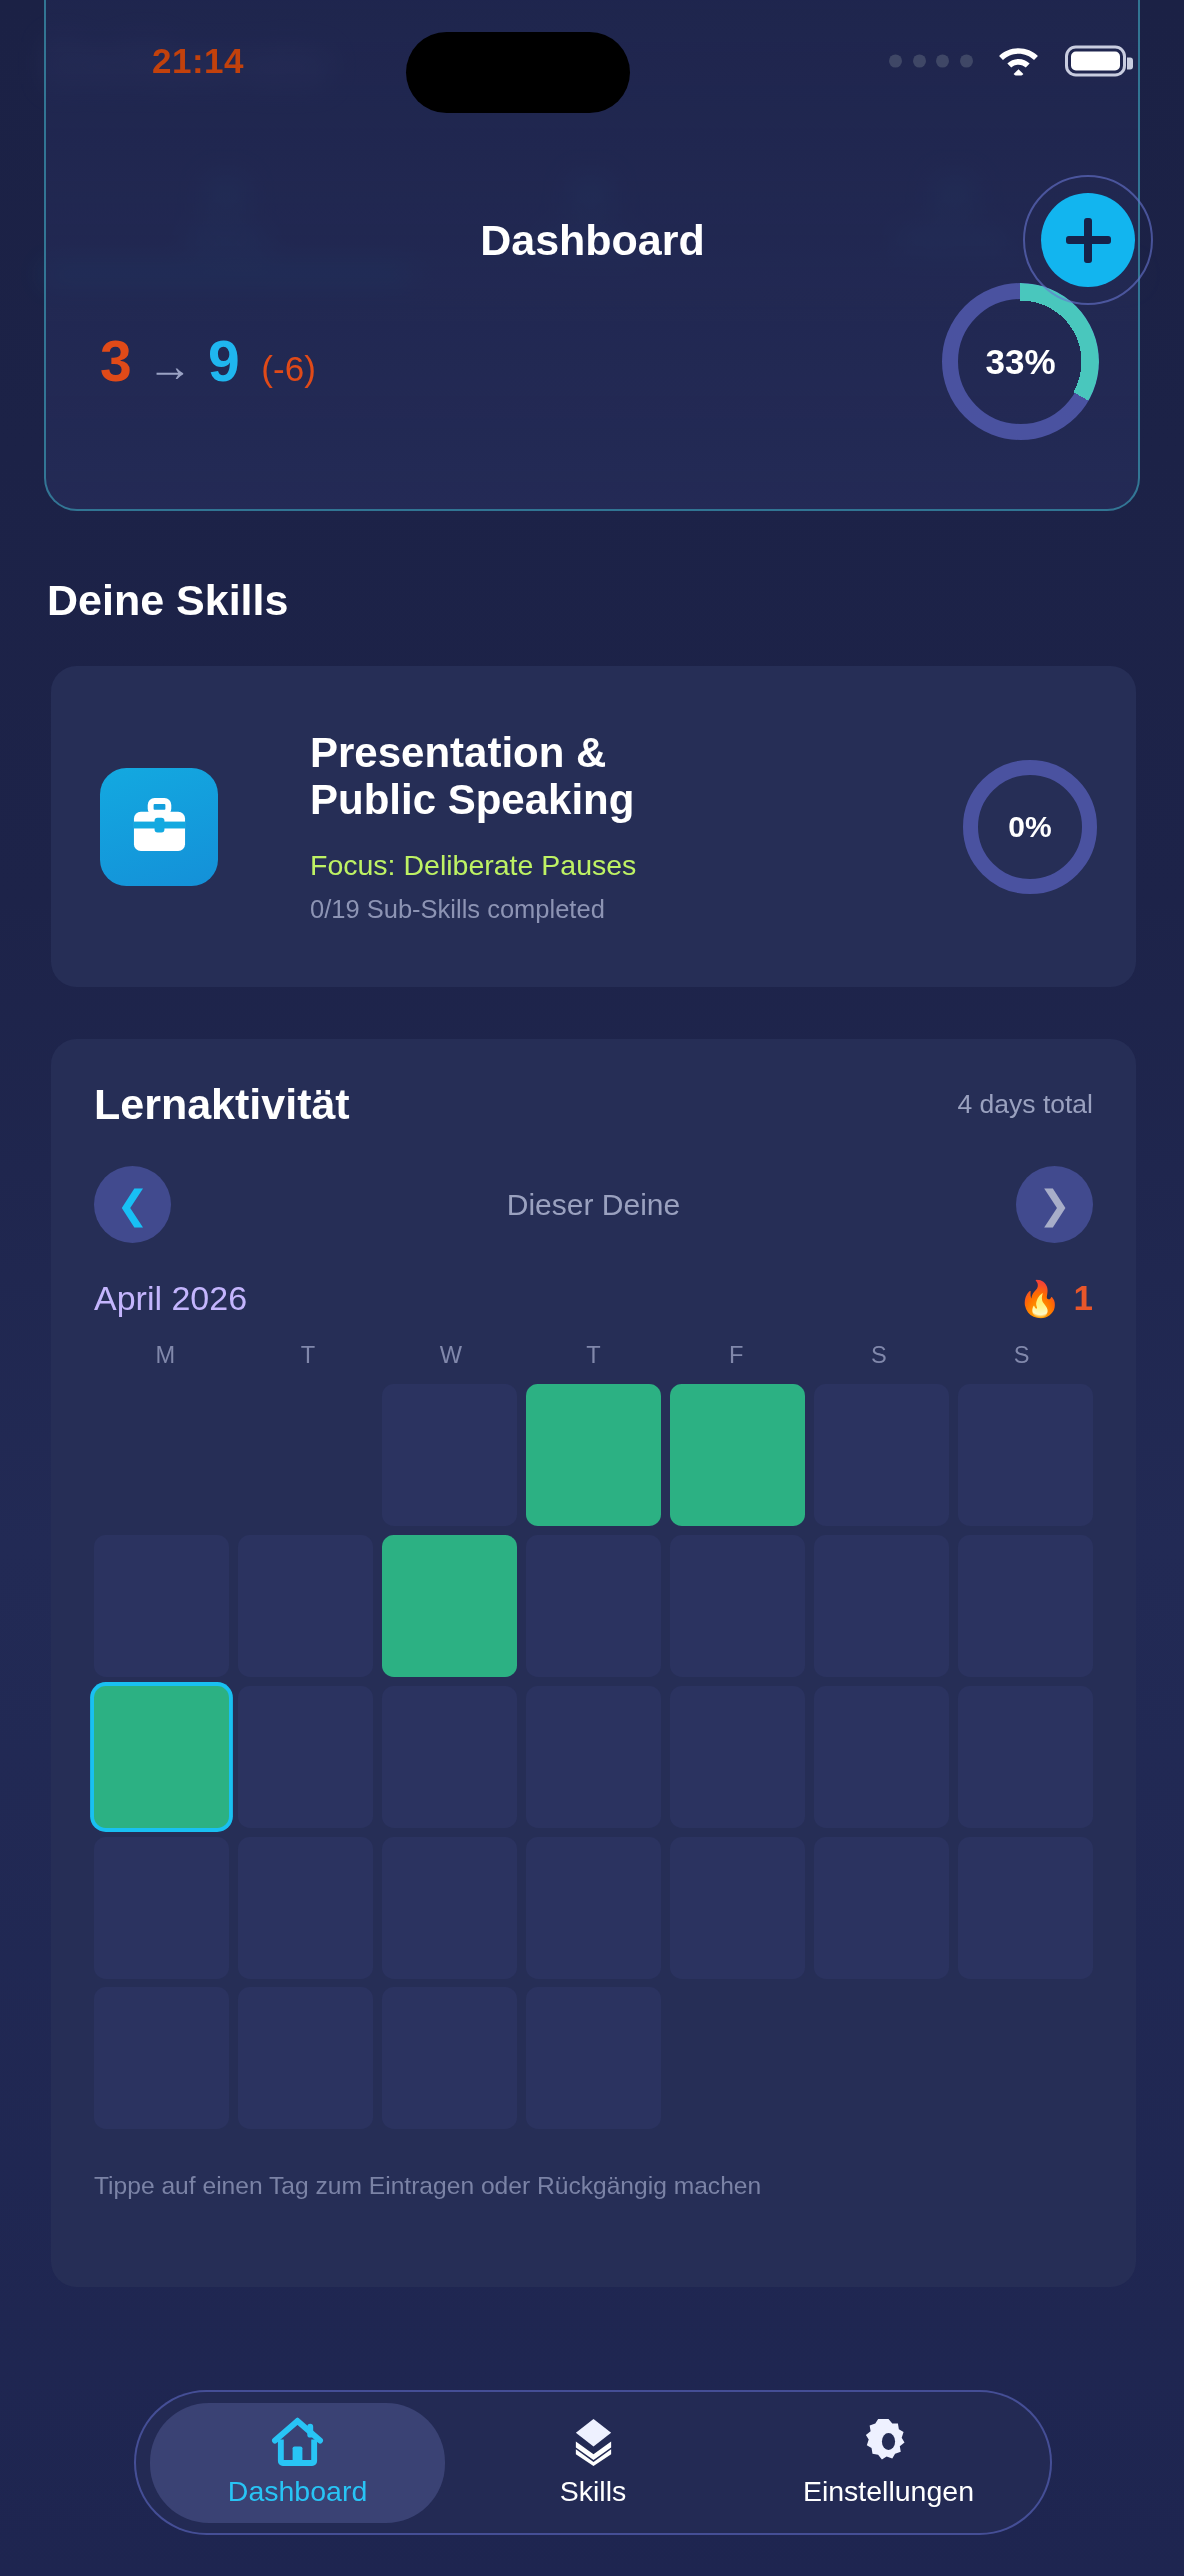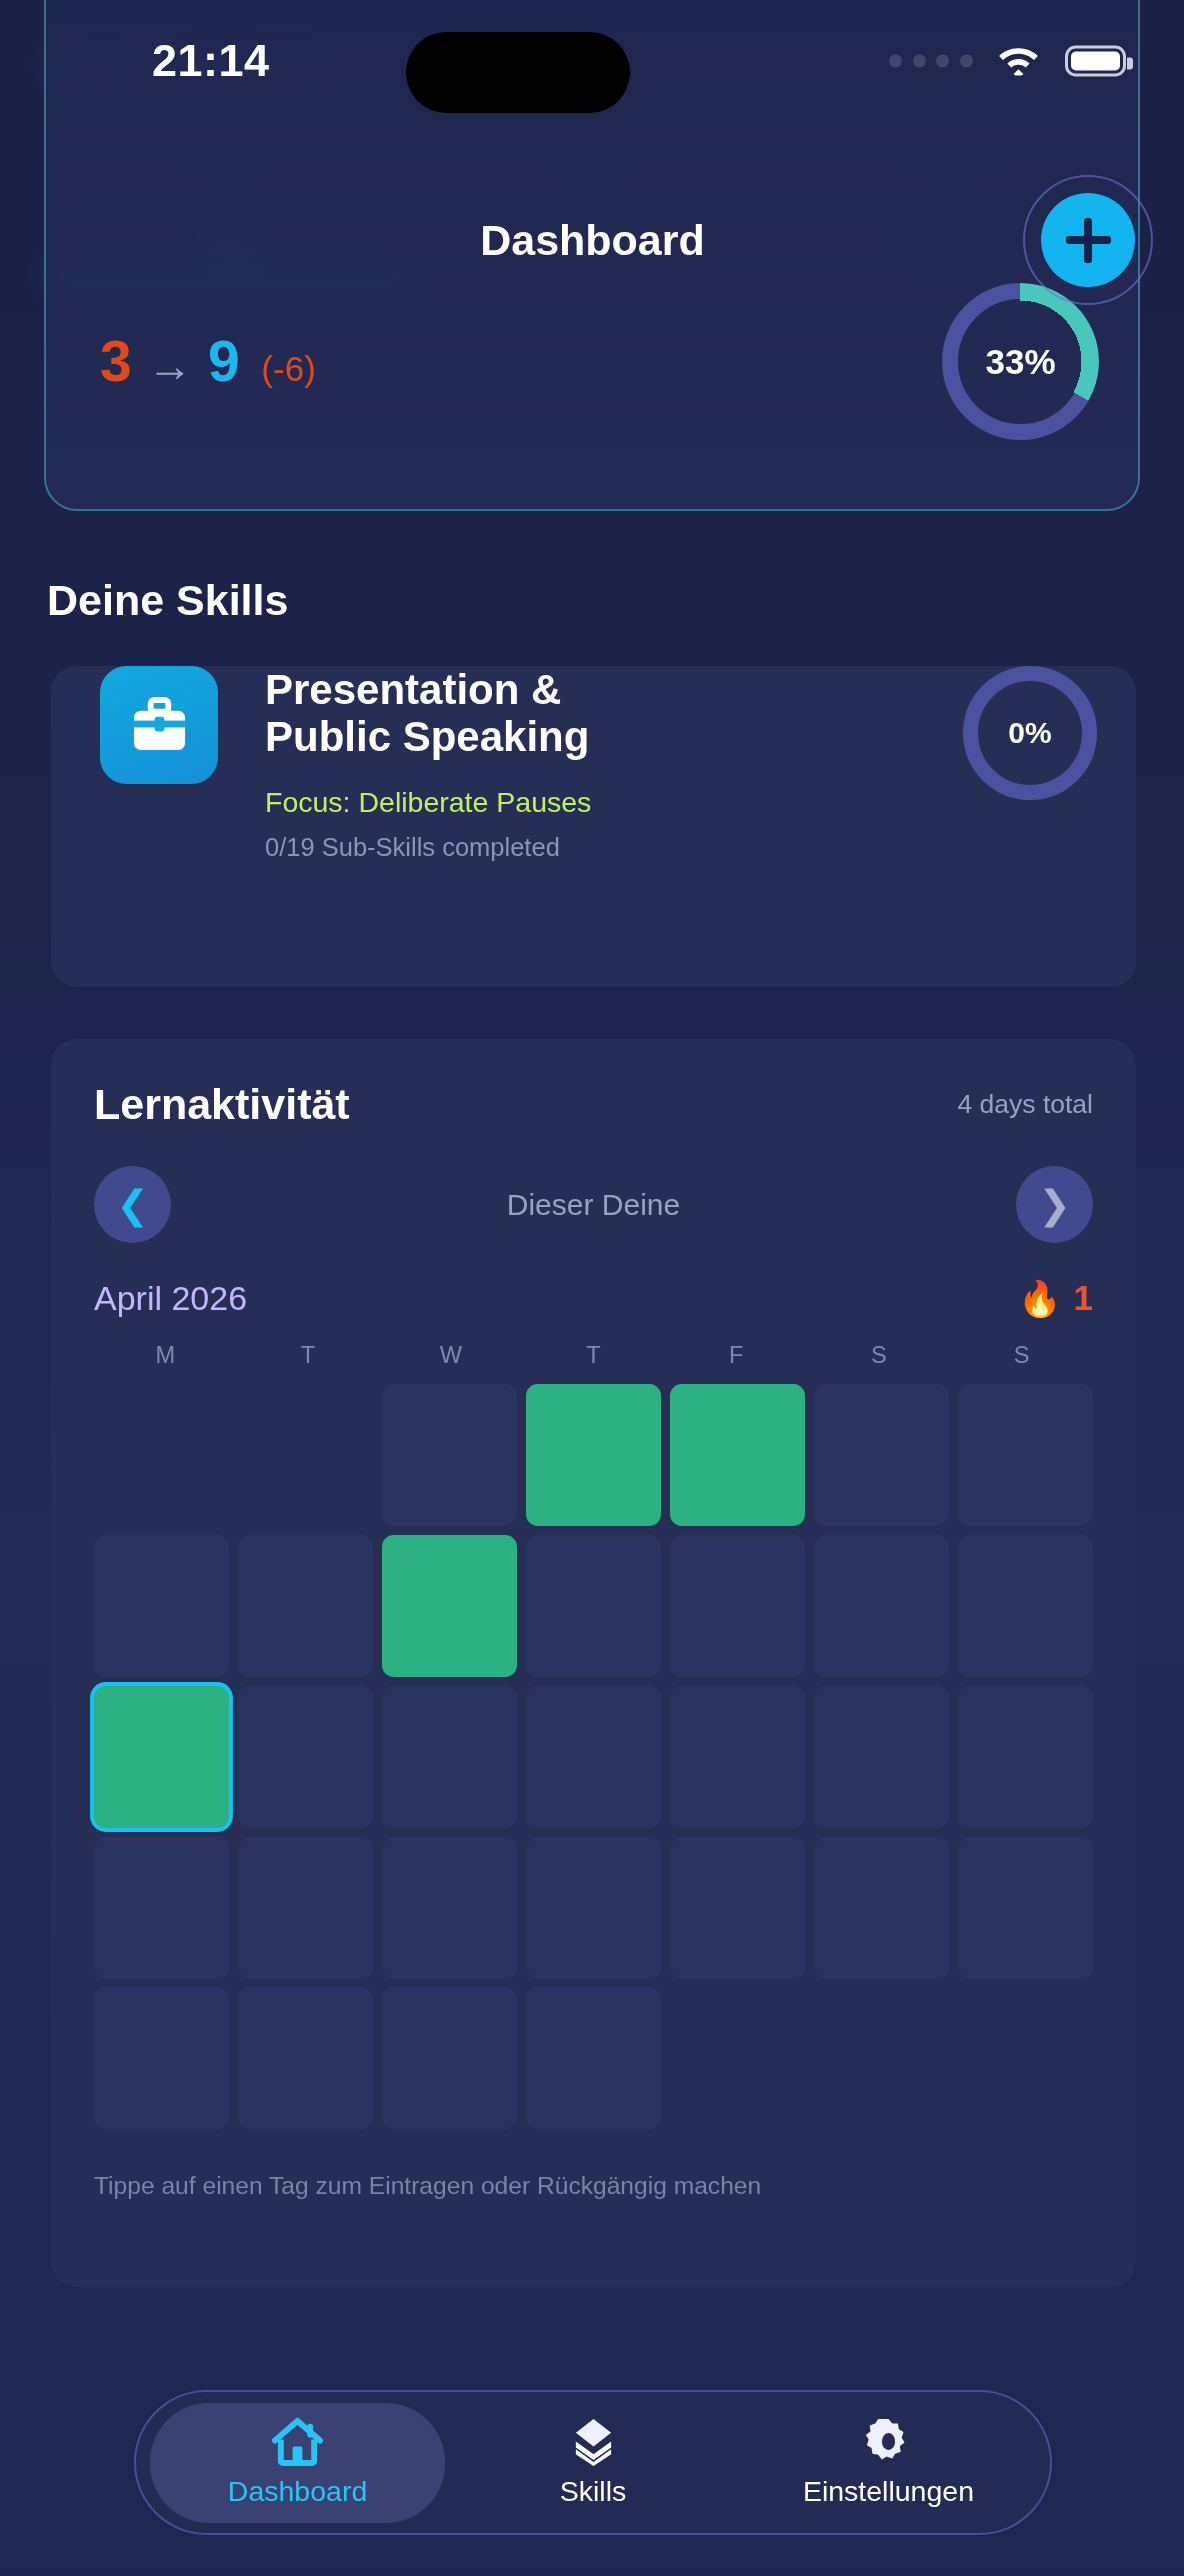--- a/index.html
+++ b/index.html
@@ -74,21 +74,21 @@
     position:absolute; inset:0; display:flex; align-items:center; justify-content:center;
     font-size:35px; font-weight:700; color:#ffffff;
   }
 
   
   .statusbar{
     position:absolute; left:0; top:0; width:1185px; height:128px; z-index:40;
   }
   .sb-time{
     position:absolute; left:152px; top:61px; transform:translateY(-50%);
-    font-size:45px; font-weight:700; color:#ffffff; letter-spacing:0.5px;
+    font-size:35px; font-weight:700; color:#c2410c; letter-spacing:0.5px;
   }
   .notch{
     position:absolute; left:406px; top:32px; width:224px; height:81px;
     background:#000; border-radius:41px;
   }
   .sb-right{
     position:absolute; right:59px; top:61px; transform:translateY(-50%);
     display:flex; align-items:center; gap:23.6px;
   }
   .cell-dots{ display:flex; gap:10.8px; }
@@ -128,21 +128,21 @@
   
   .section-h{
     position:absolute; left:47px; font-size:43px; font-weight:700; color:#fff;
   }
   #h-skills{ top:556px;margin-top:20px; }
 
   
   .skill-card{
     position:absolute; left:51px; top:666px; width:1085px; height:321px;
     background:#262e56; border-radius:25.5px;
-    display:flex; align-items:flex-start; padding:0 39px 0 49px;
+    display:flex; align-items:center; padding:0 39px 0 49px;gap:45px;
   }
   .skill-ico{
     width:118px; height:118px; border-radius:26.5px;
     background:linear-gradient(160deg,#13a9e0 0%,#1490d8 100%);
     display:flex; align-items:center; justify-content:center; flex:none;
   }
   .skill-texts{ flex:1; margin-left:47px; }
   .skill-title{ font-size:42px; font-weight:700; line-height:1.12; color:#fff; }
   .skill-focus{ font-size:28.5px; color:#bef264; margin-top:26px; }
   .skill-sub{ font-size:25.5px; color:#8d94b4; margin-top:13.8px; }

